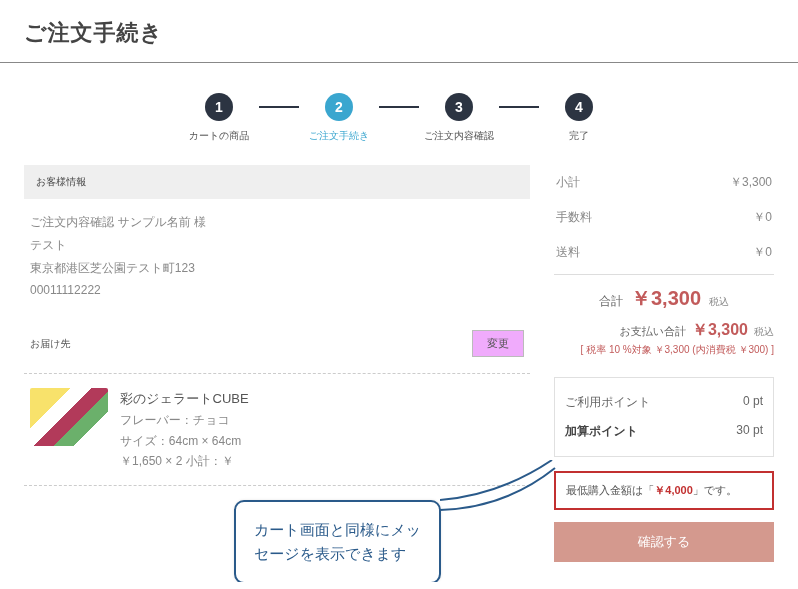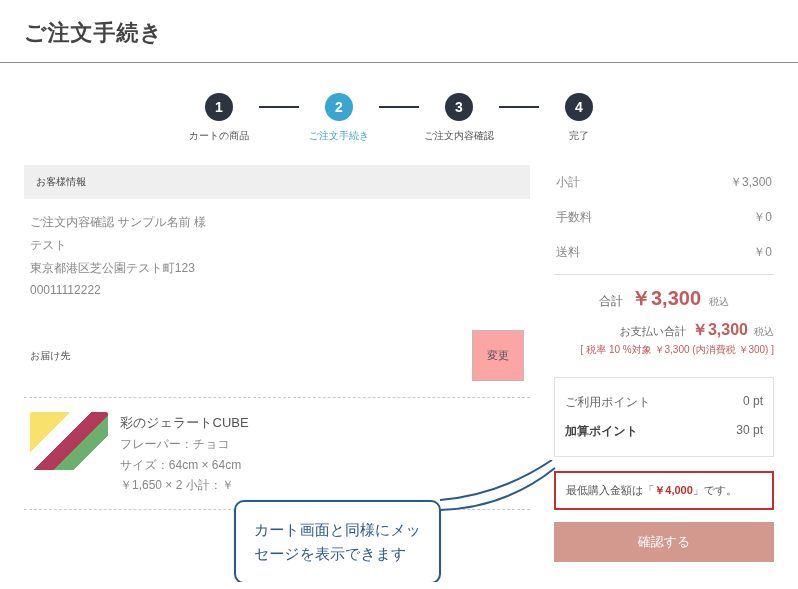--- a/index.html
+++ b/index.html
@@ -12,21 +12,21 @@
   .step .label { font-size: 10px; margin-top: 8px; color: #555; }
   .step.active .label { color: #3aa6cf; }
   .step-line { width: 40px; height: 2px; background: #2c3442; margin-top: 13px; }
   .main { display: flex; padding: 0 24px 20px; gap: 24px; }
   .left { flex: 1; min-width: 0; }
   .right { width: 220px; flex-shrink: 0; }
   .section-header { background: #efefef; padding: 10px 12px; font-size: 10px; color: #444; margin-bottom: 12px; }
   .info-block { padding: 0 6px 20px; line-height: 1.9; color: #888; font-size: 12px; }
   .ship-header { display: flex; justify-content: space-between; align-items: center; padding: 8px 6px 16px; border-bottom: 1px dashed #ccc; margin-bottom: 14px; }
   .ship-header .lbl { font-size: 10px; color: #555; }
-  .change-btn { padding: 17px 14px; border: 1px solid #bbb; background: #fca5a5; font-size: 11px; color: #555; cursor: pointer; }
+  .change-btn { padding: 5px 14px; border: 1px solid #bbb; background: #f0abfc; font-size: 11px; color: #555; cursor: pointer; }
   .product { display: flex; gap: 12px; padding: 0 6px 14px; border-bottom: 1px dashed #ccc; }
   .thumb { width: 78px; height: 58px; background: linear-gradient(135deg,#f8e26b 0 30%,#fff 30% 45%,#b23a5a 45% 60%,#6bb06b 60% 75%,#fff 75%); border-radius: 2px; flex-shrink:0; }
   .prod-info { color: #888; font-size: 12px; line-height: 1.7; }
   .prod-info .name { color: #555; font-size: 13px; }
 
   .sum-row { display: flex; justify-content: space-between; padding: 9px 2px; font-size: 12px; color: #888; }
   .sum-row .val { text-align: right; }
   .sum-total { display: flex; justify-content: center; align-items: baseline; gap: 8px; padding: 10px 0 2px; border-top: 1px solid #ddd; margin-top: 4px; }
   .sum-total .l { font-size: 12px; color: #666; }
   .sum-total .v { font-size: 20px; font-weight: bold; color: #c25b5b; }

